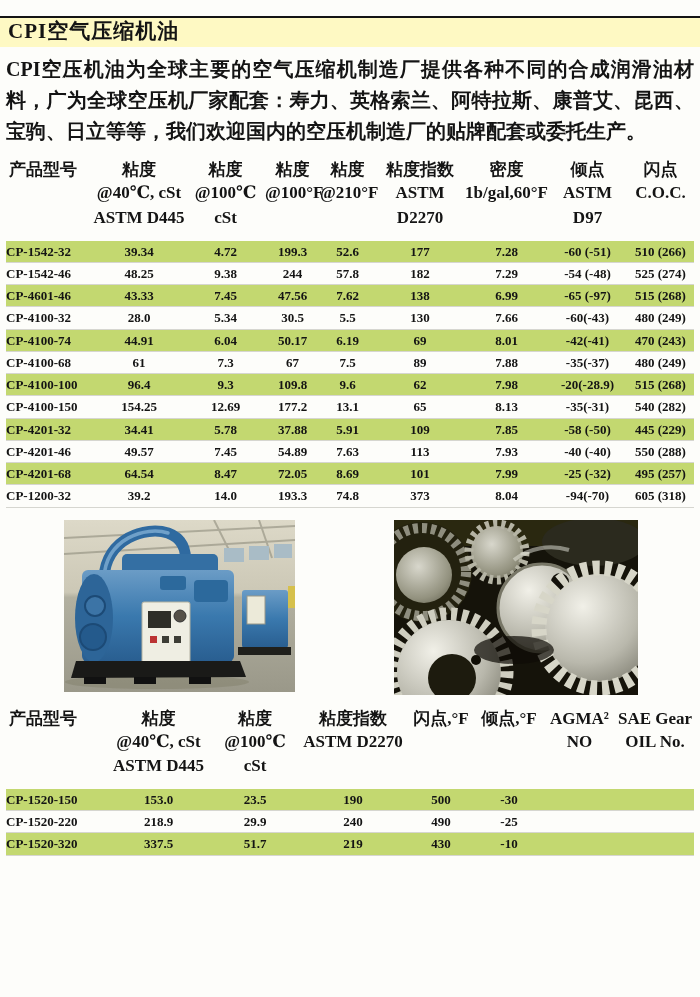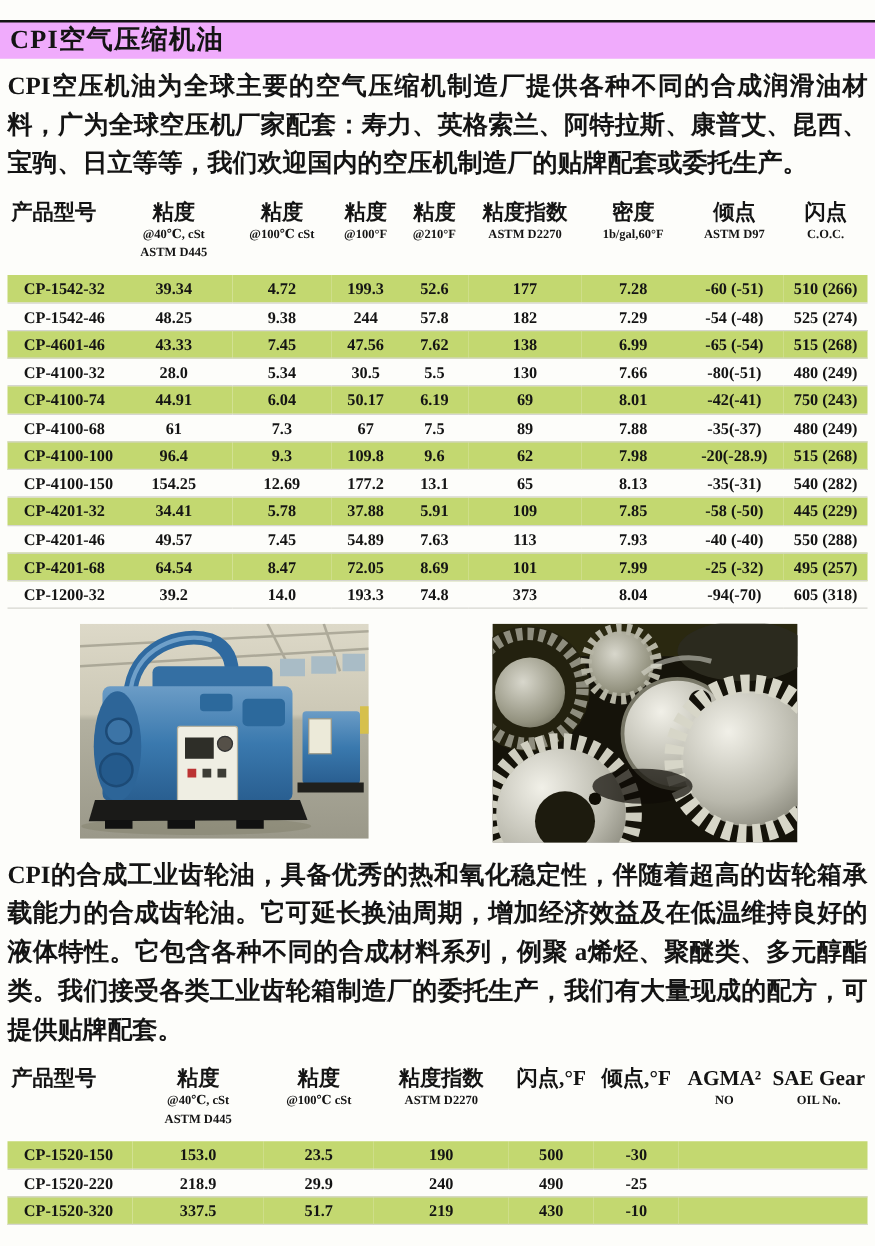--- a/index.html
+++ b/index.html
@@ -1,43 +1,43 @@
 <!DOCTYPE html>
 <html><head>
 <meta charset="utf-8">
 <style>
   html,body{margin:0;padding:0;}
   body{
     width:700px;height:997px;overflow:hidden;background:#fdfdfa;color:#141414;
     font-family:"Liberation Serif","DejaVu Serif",serif;font-weight:bold;
   }
   .section-bar{
-    background:#f0abfc;border-top:2px solid #141414;
+    background:#fef9c3;border-top:2px solid #141414;
     padding:1px 8px 3px 8px;margin-top:16px;
   }
   .section-bar .bar-title{
     margin:0;font-size:21px;font-weight:bold;letter-spacing:1px;line-height:1.2;
   }
   .intro{
     font-size:20px;line-height:1.55;margin:7px 6px 8px 6px;text-align:justify;
   }
   table{
     border-collapse:collapse;table-layout:fixed;width:688px;margin:4px 6px 0 6px;
   }
   thead th{
     font-weight:bold;vertical-align:top;text-align:center;padding:4px 0 10px 0;
   }
   thead th.col-left{text-align:left;padding-left:3px;}
   .hl1{display:block;font-size:17px;line-height:1.3;}
-  .hl2{display:block;font-size:10px;line-height:1.45;}
+  .hl2{display:block;font-size:17px;line-height:1.45;}
   tbody td{
     font-size:13px;text-align:center;padding:3px 0 2px 0;
     border-bottom:1px solid #d6d6d0;line-height:1.25;
   }
-  tbody td:first-child{text-align:left;padding-left:13px;}
+  tbody td:first-child{text-align:left;padding-left:0;}
   tbody tr:nth-child(odd){background:#c3d870;}
   .photos{position:relative;height:182px;margin-top:10px;}
   .photo{position:absolute;top:2px;display:block;}
   .photo-left{left:64px;}
   .photo-right{left:394px;}
   .gear-section .intro{margin-top:6px;}
 </style>
 </head>
 <body>
 
@@ -125,44 +125,44 @@
             <td>525 (274)</td>
           </tr>
           <tr>
             <td>CP-4601-46</td>
             <td>43.33</td>
             <td>7.45</td>
             <td>47.56</td>
             <td>7.62</td>
             <td>138</td>
             <td>6.99</td>
-            <td>-65 (-54)</td>
+            <td>-65 (-97)</td>
             <td>515 (268)</td>
           </tr>
           <tr>
             <td>CP-4100-32</td>
             <td>28.0</td>
             <td>5.34</td>
             <td>30.5</td>
             <td>5.5</td>
             <td>130</td>
             <td>7.66</td>
-            <td>-80(-51)</td>
+            <td>-60(-43)</td>
             <td>480 (249)</td>
           </tr>
           <tr>
             <td>CP-4100-74</td>
             <td>44.91</td>
             <td>6.04</td>
             <td>50.17</td>
             <td>6.19</td>
             <td>69</td>
             <td>8.01</td>
             <td>-42(-41)</td>
-            <td>750 (243)</td>
+            <td>470 (243)</td>
           </tr>
           <tr>
             <td>CP-4100-68</td>
             <td>61</td>
             <td>7.3</td>
             <td>67</td>
             <td>7.5</td>
             <td>89</td>
             <td>7.88</td>
             <td>-35(-37)</td>
@@ -329,21 +329,20 @@
         <circle cx="166" cy="62" r="9" fill="#13110a"></circle>
         <circle cx="205" cy="108" r="54" fill="url(#metal)"></circle>
         <circle cx="205" cy="108" r="60" fill="none" stroke="#d7d6c8" stroke-width="15" stroke-dasharray="7 5"></circle>
         <path d="M120,40 A60,60 0 0 1 175,30" stroke="#e8e7dd" stroke-width="4" fill="none" opacity="0.5"></path>
         <ellipse cx="120" cy="130" rx="40" ry="14" fill="#0e0c05" opacity="0.7"></ellipse>
       </svg>
     </div>
   </section>
 
   <section class="gear-section">
-    <p class="intro">CPI的合成工业齿轮油，具备优秀的热和氧化稳定性，伴随着超高的齿轮箱承载能力的合成齿轮油。它可延长换油周期，增加经济效益及在低温维持良好的液体特性。它包含各种不同的合成材料系列，例聚 a烯烃、聚醚类、多元醇酯类。我们接受各类工业齿轮箱制造厂的委托生产，我们有大量现成的配方，可提供贴牌配套。</p>
 
     <table>
       <colgroup>
         <col style="width:100px">
           <col style="width:105px">
           <col style="width:88px">
           <col style="width:108px">
         <col style="width:68px">
           <col style="width:68px">
           <col style="width:73px">

